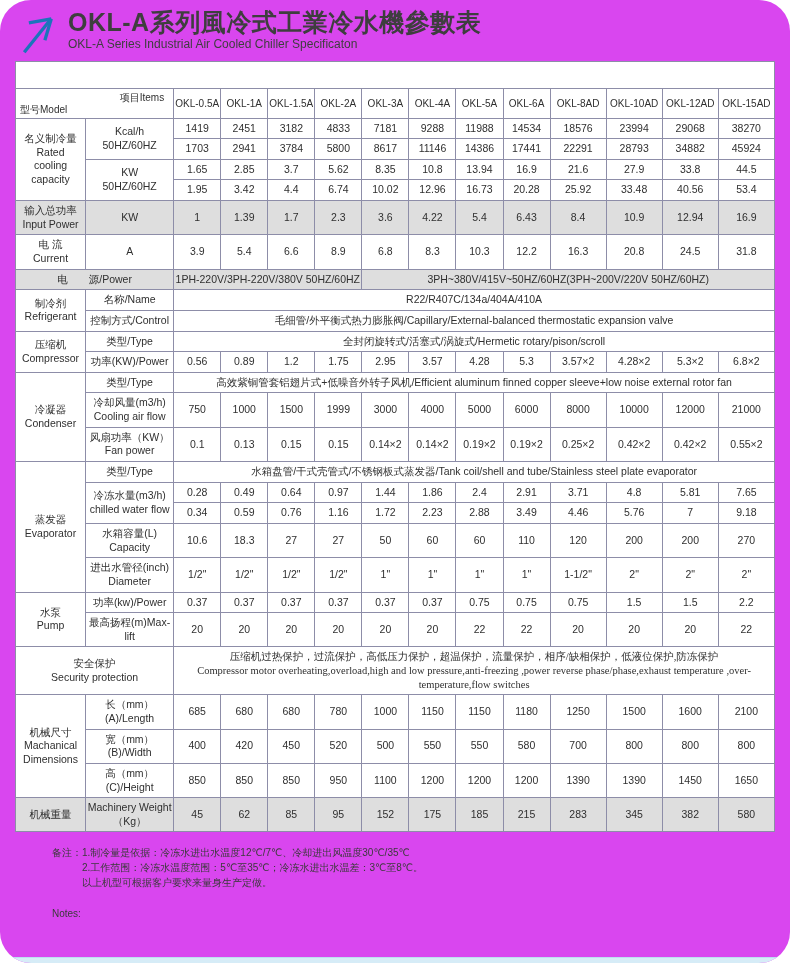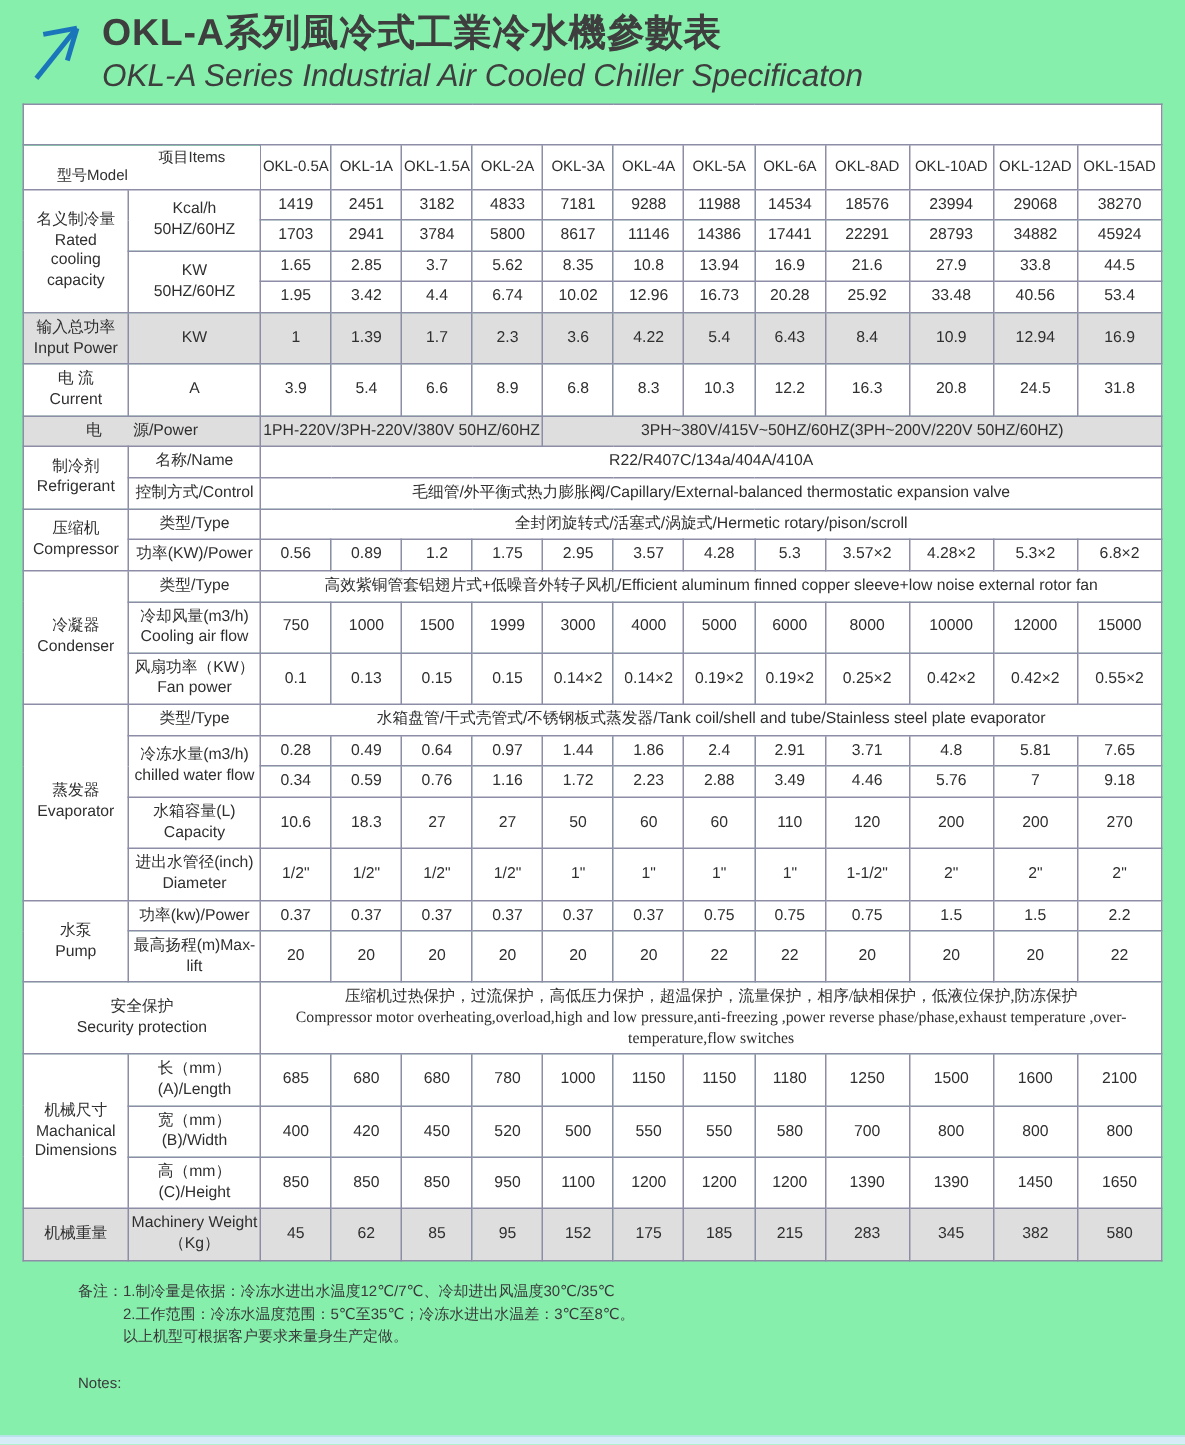--- a/index.html
+++ b/index.html
@@ -1,34 +1,34 @@
 <!DOCTYPE html>
 <html><head>
 <meta charset="utf-8">
 <style>
   * { box-sizing: border-box; }
   body { margin:0; background:#ffffff; font-family:"Liberation Sans","DejaVu Sans",sans-serif; }
-  .page { width:790px; height:963px; position:relative; background:#86efac; overflow:hidden; }
+  .page { width:790px; height:963px; position:relative; background:#d946ef; overflow:hidden;border-radius:31px; }
 
   
   .header { display:flex; align-items:flex-start; padding:8px 0 0 16px; }
   .logo { width:44px; height:46px; flex:0 0 44px; margin-top:2px; }
   .titles { margin-left:8px; }
   .title-cn { font-size:25px; font-weight:bold; color:#3e3e3e; letter-spacing:0.5px; line-height:1.15; }
-  .title-en { font-size:21px; color:#3e3e3e; line-height:1.3;font-style:italic; }
+  .title-en { font-size:12px; color:#3e3e3e; line-height:1.3; }
 
   
   table.spec { border-collapse:collapse; table-layout:fixed; width:760px; margin:5px auto 0 15px; font-size:10.5px; color:#2f2f2f; }
   table.spec td { border:1px solid #8d8da8; text-align:center; vertical-align:middle; padding:3px 1px; line-height:1.3; background:#ffffff; word-wrap:break-word; }
   td.banner { background:#29abe2; color:#ffffff; font-size:15px; height:26px; border:1px solid #8d8da8; letter-spacing:1px; }
   td.colhead { background:#e2e2e2; height:30px; font-size:10px; padding:2px 0; }
   td.corner { background:#e2e2e2; position:relative; padding:0; height:30px;
       background-image:linear-gradient(to bottom right, transparent 49.4%, #8d8da8 49.4%, #8d8da8 50.6%, transparent 50.6%); }
-  .corner .bl { position:absolute; left:4px; bottom:2px; font-size:10px;margin-left:18px; }
-  .corner .tr { position:absolute; right:23px; top:2px; font-size:10px;margin-left:16px; }
+  .corner .bl { position:absolute; left:4px; bottom:2px; font-size:10px; }
+  .corner .tr { position:absolute; right:9px; top:2px; font-size:10px;margin-left:16px; }
   td.tint { background:#e4e4e4; }
   tr.shaded td { background:#dedede; }
   td.left { text-align:left; padding-left:7px; padding-right:6px;font-family:Liberation Serif, serif; }
   td.security { line-height:1.55; padding-top:5px; padding-bottom:5px; }
 
   
   .notes { margin:13px 0 16px 52px; width:730px; font-size:10px; color:#3a3a3a; line-height:15px; white-space:pre-wrap; }
   .notes div { min-height:15px; }
 
   .footer-strip { position:absolute; left:0; right:0; bottom:0; height:6px; background:#d6ecf7; border-top:1px solid #bcdff0; }
@@ -227,21 +227,21 @@
           <td>1000</td>
           <td>1500</td>
           <td>1999</td>
           <td>3000</td>
           <td>4000</td>
           <td>5000</td>
           <td>6000</td>
           <td>8000</td>
           <td>10000</td>
           <td>12000</td>
-          <td>15000</td>
+          <td>21000</td>
         </tr>
         <tr>
           <td class="tint">风扇功率（KW）<br>Fan power</td>
           <td>0.1</td>
           <td>0.13</td>
           <td>0.15</td>
           <td>0.15</td>
           <td>0.14×2</td>
           <td>0.14×2</td>
           <td>0.19×2</td>

